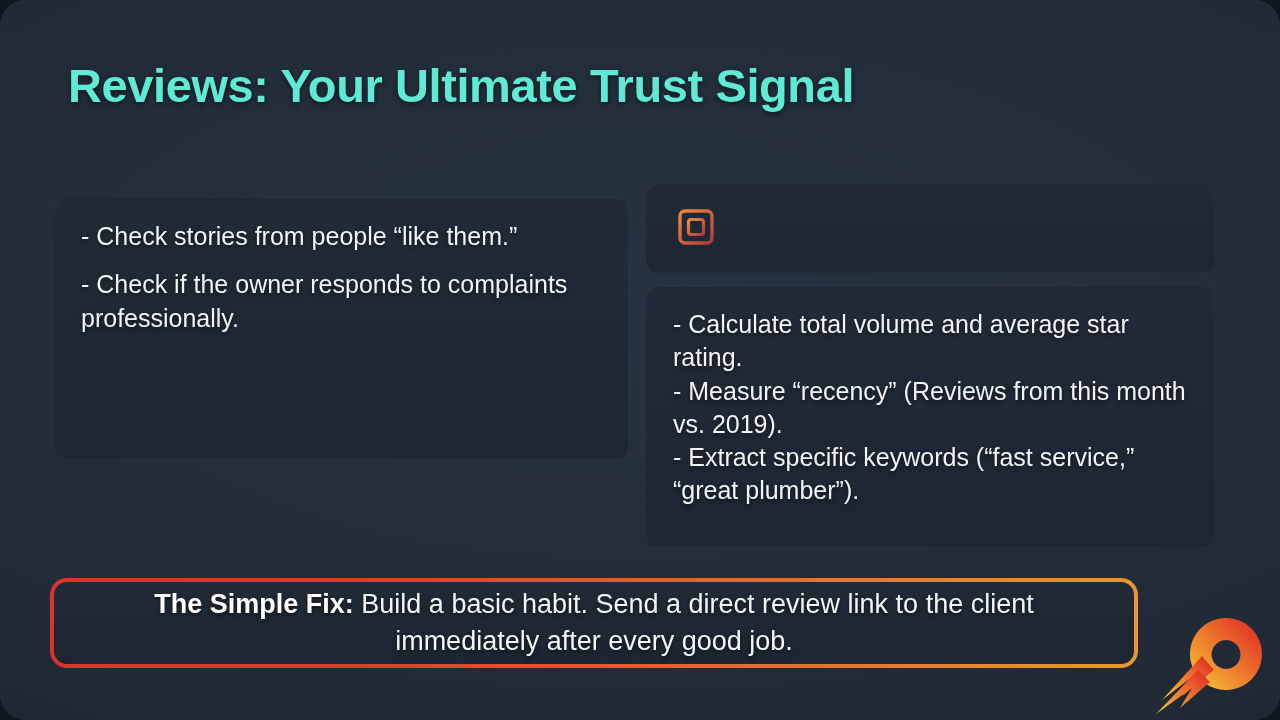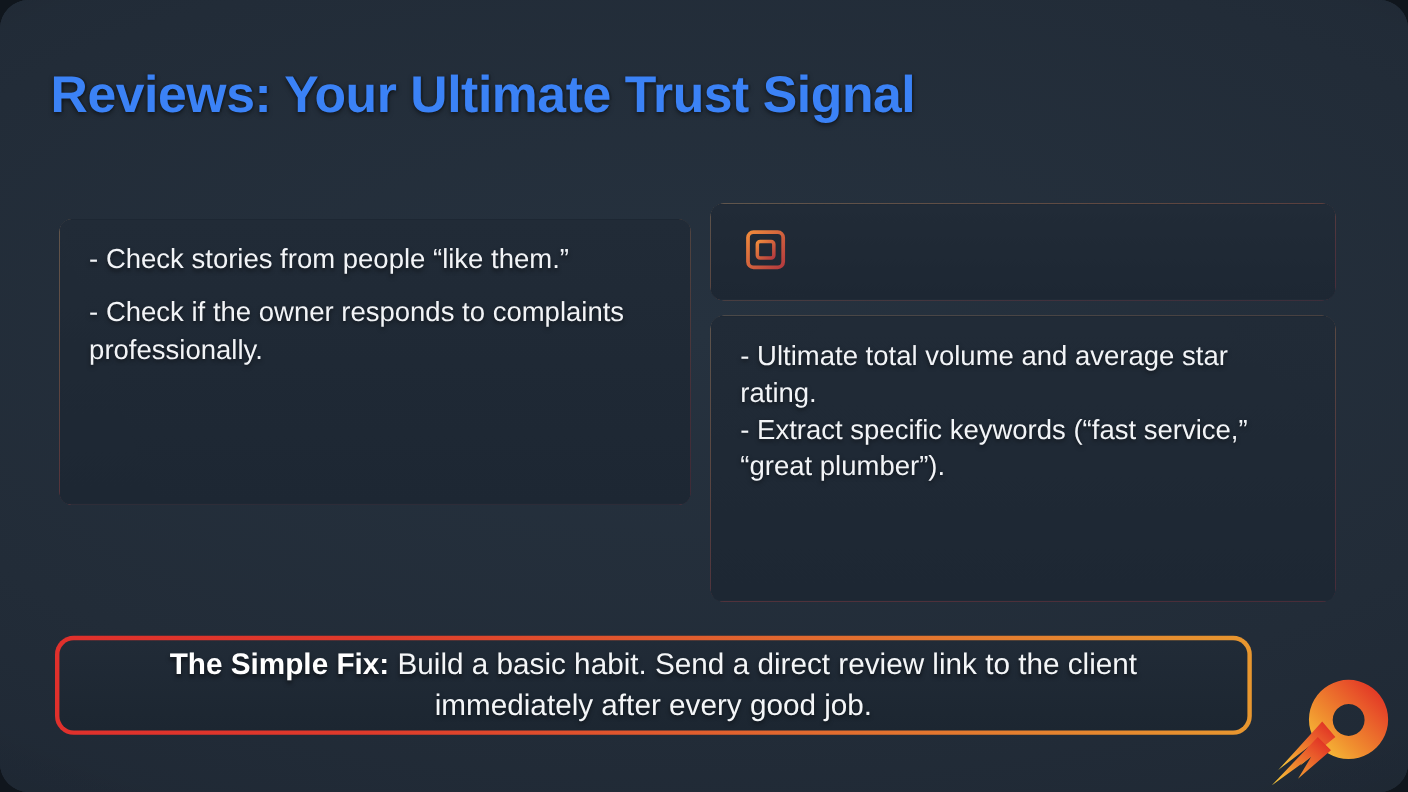--- a/index.html
+++ b/index.html
@@ -31,22 +31,22 @@
   }
   #slide .vig {
     position:absolute; inset:0; pointer-events:none;
     background:radial-gradient(135% 115% at 50% 48%, rgba(0,0,0,0) 52%, rgba(0,0,0,.30) 100%);
   }
 
   .content { position:relative; z-index:3; width:100%; height:100%; }
 
   
   .title {
-    position:absolute; left:46px; top:58px;
-    font-size:47px; font-weight:bold; color:#3b82f6;
+    position:absolute; left:68px; top:58px;
+    font-size:47px; font-weight:bold; color:#5eead4;
     letter-spacing:-.4px;
     text-shadow:0 2px 5px rgba(0,0,0,.55), 2px 0 0 rgba(0,0,0,.12);
   }
 
   
   .col { position:absolute; top:185px; }
   .col.left  { left:54px;  width:574px; }
   .col.right { left:646px; width:568px; }
 
   .card {
@@ -167,21 +167,22 @@
               <rect x="19.5" y="19.5" width="15" height="15" rx="2.5" fill="none" stroke="url(#gChip)" stroke-width="3.2"></rect>
             </svg>
           </span>
         </div>
       </div>
 
       <div style="height:14px"></div>
 
       <div class="card">
         <div class="card-inner body right-body">
-          <div class="line">- Ultimate total volume and average star rating.</div>
+          <div class="line">- Calculate total volume and average star rating.</div>
+          <div class="line">- Measure “recency” (Reviews from this month vs. 2019).</div>
           <div class="line">- Extract specific keywords (“fast service,” “great plumber”).</div>
         </div>
       </div>
     </div>
 
     <div class="banner">
       <div class="txt">
         <b>The Simple Fix:</b><span> Build a basic habit. Send a direct review link to the client immediately after every good job.</span>
       </div>
     </div>

